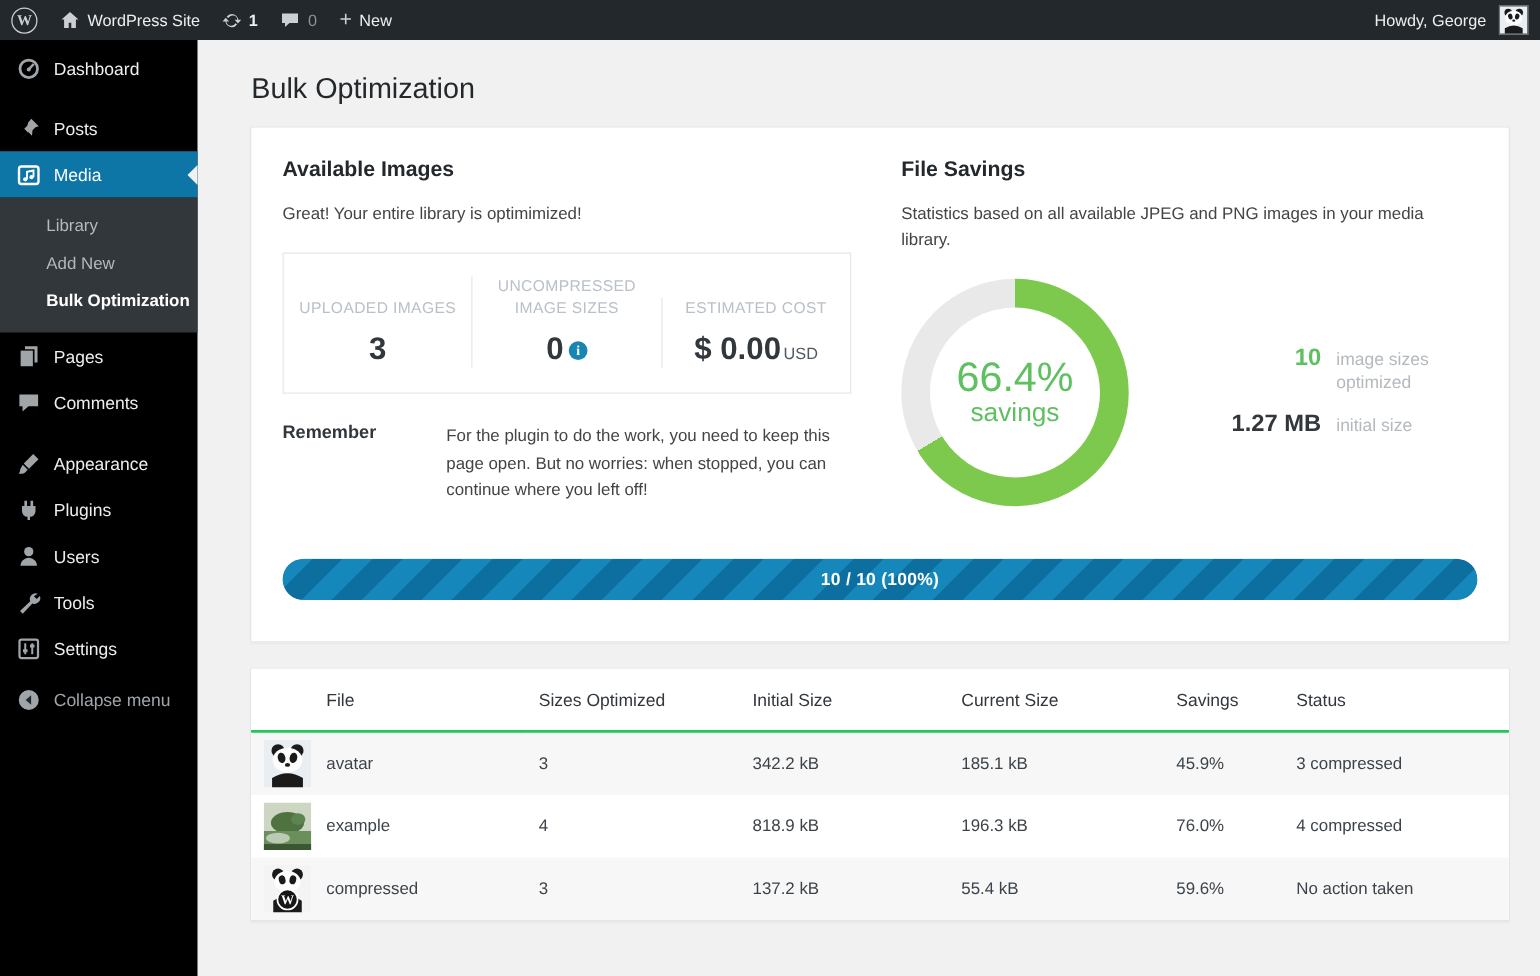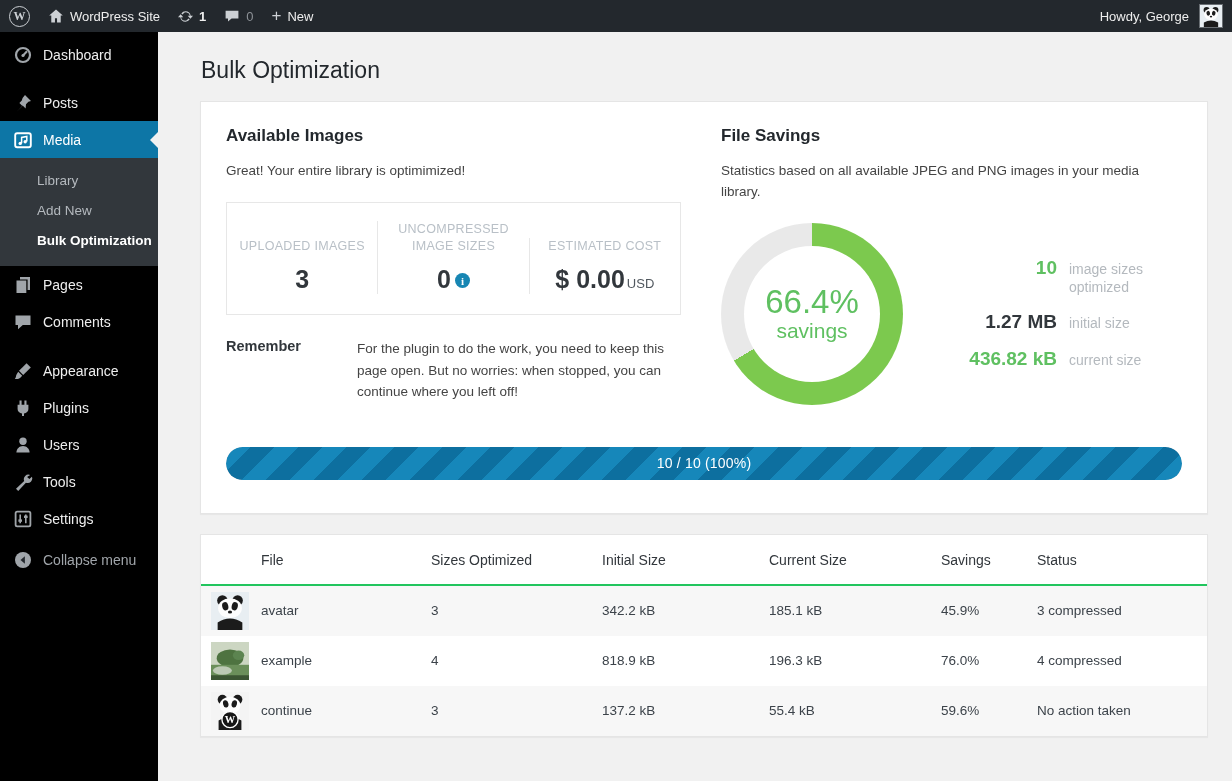--- a/index.html
+++ b/index.html
@@ -110,21 +110,21 @@
   .sv-label { margin-left:12px; width:105px; font-size:14px; color:#b4b9be; line-height:1.25; }
 
   .progress {
     margin-top:42px; height:33px; border-radius:17px; background:#dcdcdc; overflow:hidden;
   }
   .progress-fill {
     height:100%; border-radius:17px;
     background:repeating-linear-gradient(135deg, #1687ba 0 17px, #0d6f9f 17px 34px);
     display:flex; align-items:center; justify-content:center;
   }
-  .progress-text { color:#fff; font-size:14px; font-weight:400; letter-spacing:.2px; }
+  .progress-text { color:#fff; font-size:14px; font-weight:700; letter-spacing:.2px; }
 
   
   .panel-table { margin-top:20px; padding:0; }
   table.results { width:100%; border-collapse:collapse; table-layout:fixed; }
   table.results th {
     text-align:left; font-weight:400; font-size:14px; color:#32373c;
     padding:17px 10px 16px; border-bottom:2px solid #22c55e; background:#fff;
   }
   table.results td { padding:6px 10px; font-size:13.5px; color:#3c434a; vertical-align:middle; }
   table.results tbody tr:nth-child(odd) { background:#f7f7f7; }
@@ -340,24 +340,20 @@
             </div>
           </div>
           <div class="savings-stats">
             <div class="sv-row">
               <span class="sv-value green">10</span>
               <span class="sv-label">image sizes optimized</span>
             </div>
             <div class="sv-row">
               <span class="sv-value dark">1.27 MB</span>
               <span class="sv-label">initial size</span>
-            </div>
-            <div class="sv-row">
-              <span class="sv-value green">436.82 kB</span>
-              <span class="sv-label">current size</span>
             </div>
           </div>
         </div>
       </div>
     </div>
 
     <div class="progress">
       <div class="progress-fill" style="width: 100%;">
         <span class="progress-text">10 / 10 (100%)</span>
       </div>
@@ -432,21 +428,21 @@
               <circle cx="12" cy="8" r="5" fill="#1b1b1b"></circle>
                 <circle cx="28" cy="8" r="5" fill="#1b1b1b"></circle>
               <ellipse cx="20" cy="14" rx="11" ry="9" fill="#fdfdfd"></ellipse>
               <ellipse cx="15.5" cy="12.5" rx="2.8" ry="3.8" fill="#1b1b1b" transform="rotate(-14 15.5 12.5)"></ellipse>
               <ellipse cx="24.5" cy="12.5" rx="2.8" ry="3.8" fill="#1b1b1b" transform="rotate(14 24.5 12.5)"></ellipse>
               <path d="M8 30 Q20 22 32 30 L32 40 L8 40 Z" fill="#1b1b1b"></path>
               <circle cx="20" cy="29" r="8.5" fill="#161616" stroke="#fff" stroke-width="1.4"></circle>
               <text x="20" y="33" text-anchor="middle" font-size="11" fill="#ffffff" font-family="Liberation Serif, serif" font-weight="bold">W</text>
             </svg>
           </td>
-          <td>continue</td>
+          <td>compressed</td>
           <td>3</td>
           <td>137.2 kB</td>
           <td>55.4 kB</td>
           <td>59.6%</td>
           <td>No action taken</td>
         </tr>
       </tbody>
     </table>
   </div>
 </div>

